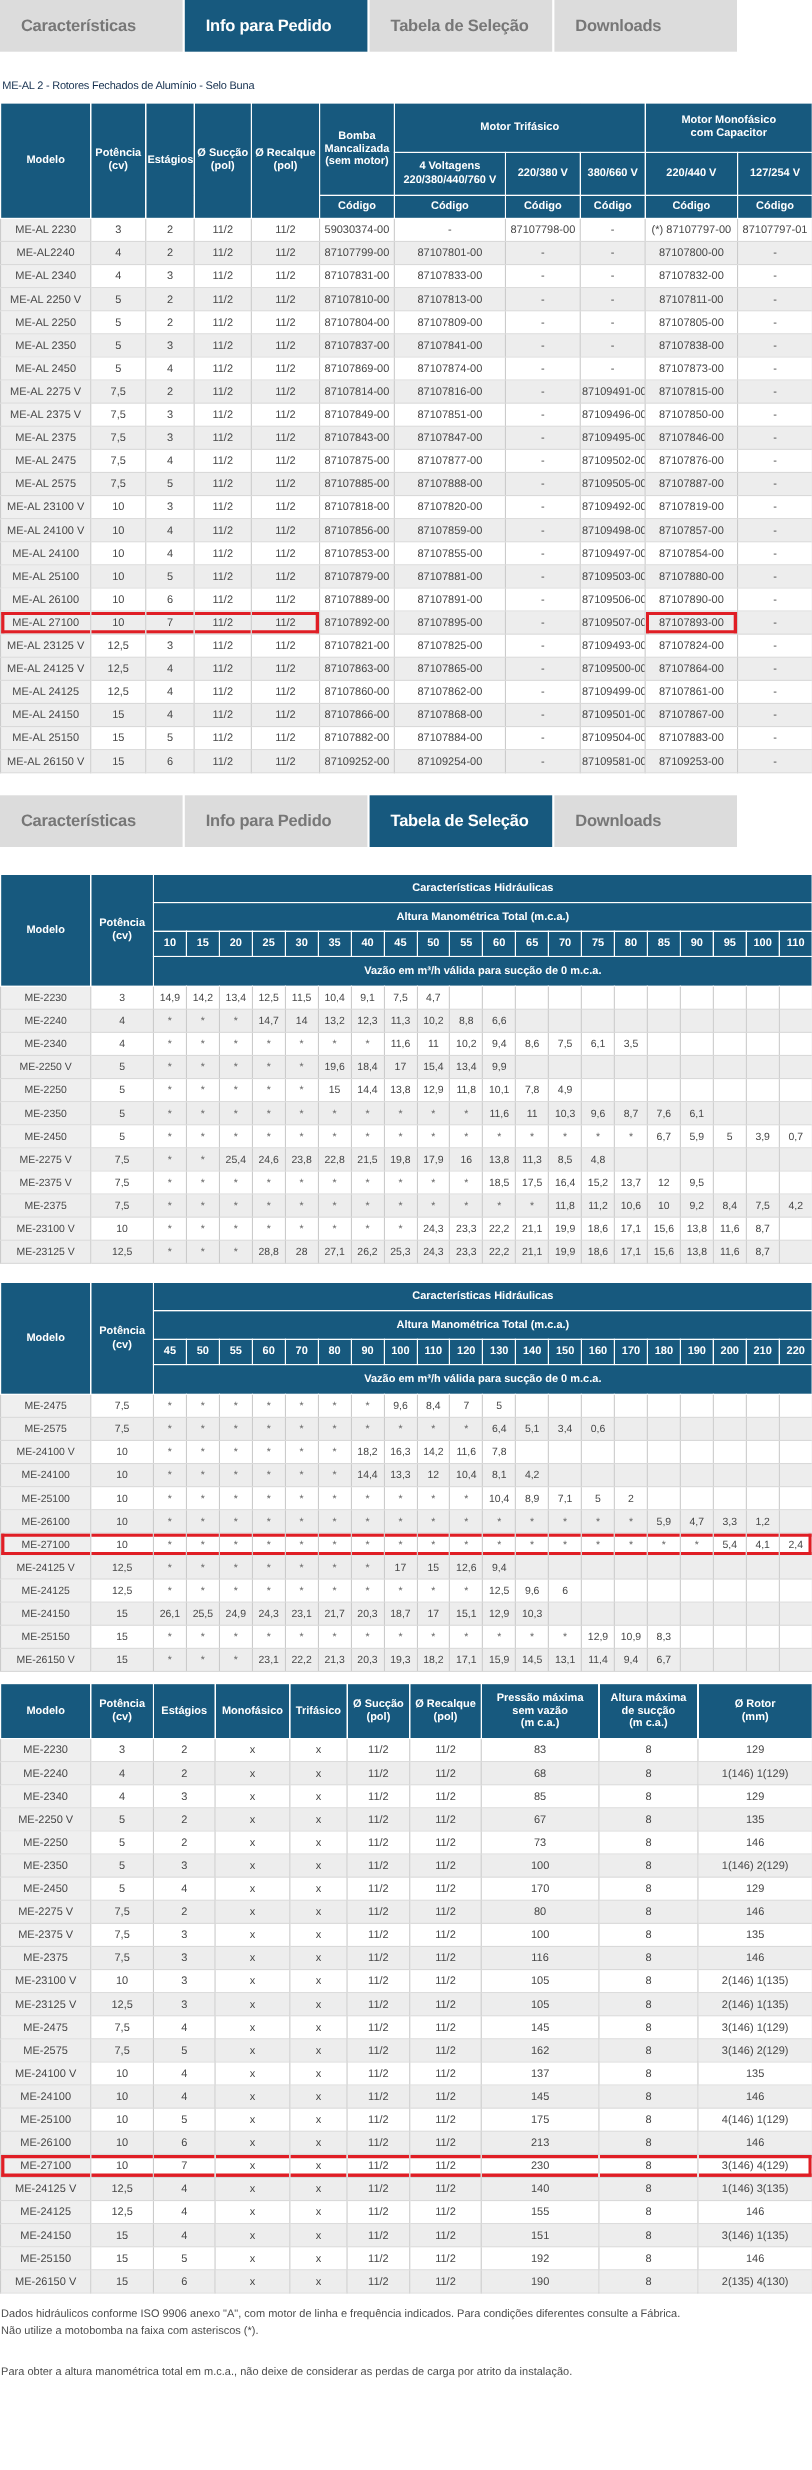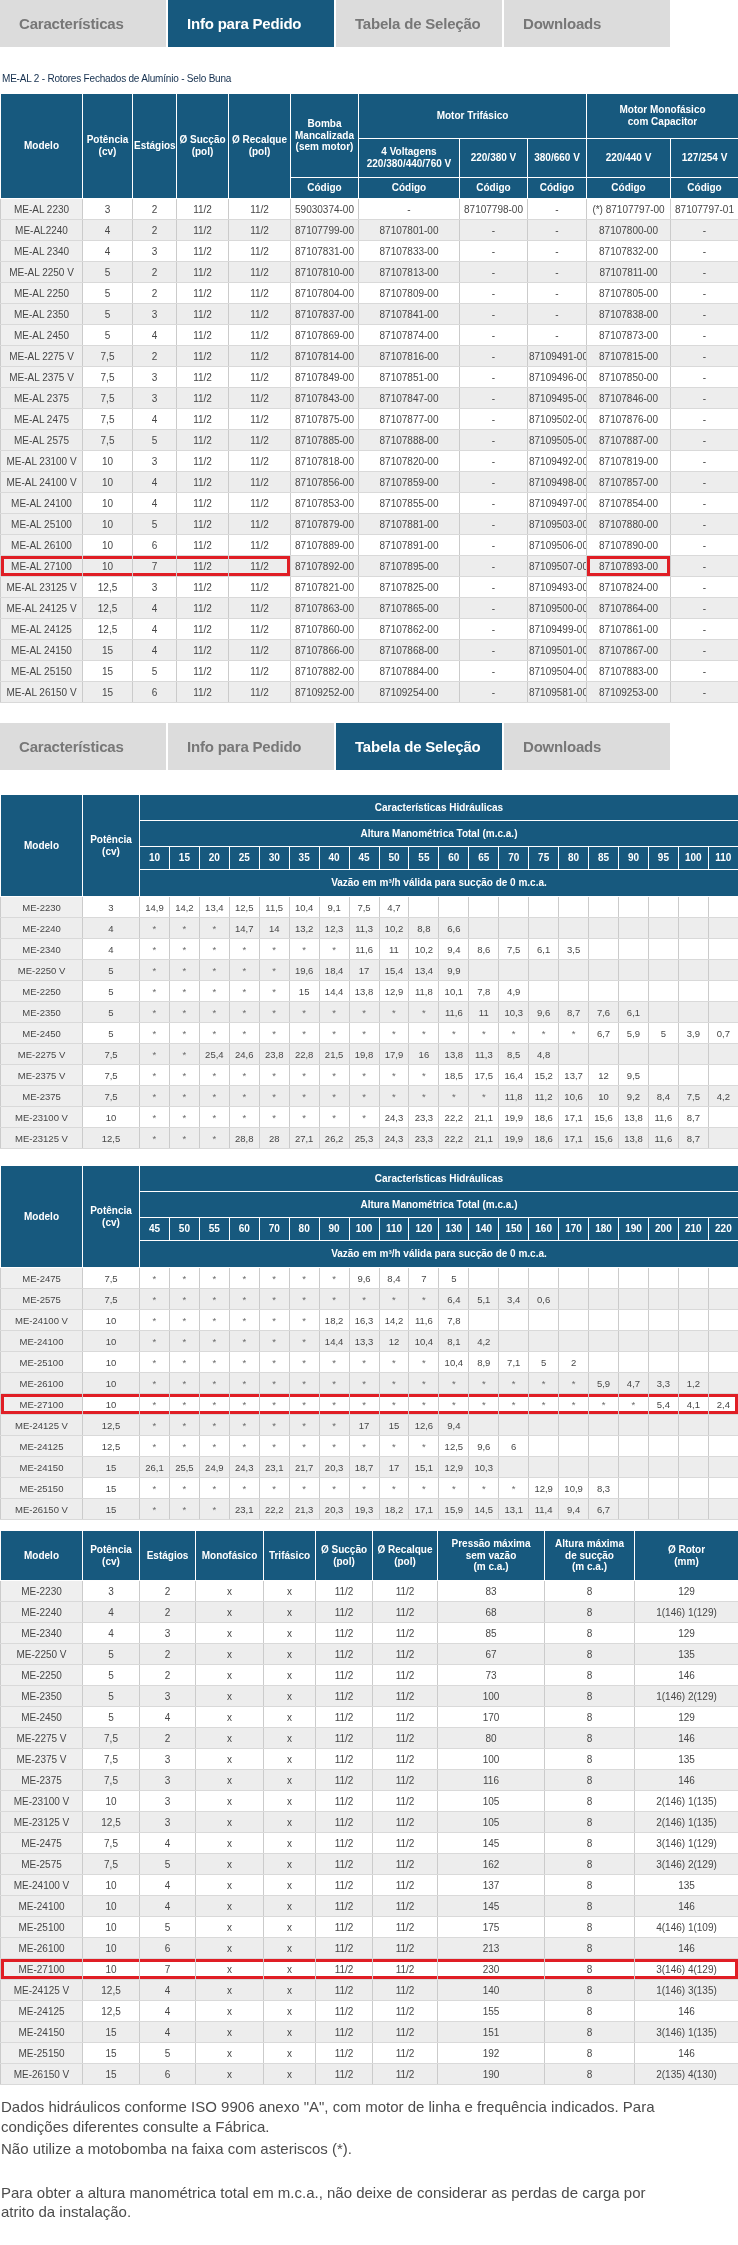--- a/index.html
+++ b/index.html
@@ -50,21 +50,21 @@
   td.hl{box-shadow:inset 0 3px 0 var(--red), inset 0 -3px 0 var(--red);}
   td.hl.hl-l{box-shadow:inset 0 3px 0 var(--red), inset 0 -3px 0 var(--red), inset 3px 0 0 var(--red);}
   td.hl.hl-r{box-shadow:inset 0 3px 0 var(--red), inset 0 -3px 0 var(--red), inset -3px 0 0 var(--red);}
   td.hl.hl-l.hl-r{box-shadow:inset 0 3px 0 var(--red), inset 0 -3px 0 var(--red), inset 3px 0 0 var(--red), inset -3px 0 0 var(--red);}
 
   .gap-after-t1{height:20px;}
   .gap-after-tabs2{height:24px;}
   .gap-after-t2{height:16px;}
   .gap-after-t3{height:10px;}
 
-  .notes{margin-top:12px;font-size:15px;color:#4c4c4c;line-height:1.3;padding-left:1px;}
+  .notes{margin-top:12px;font-size:10px;color:#4c4c4c;line-height:1.3;padding-left:1px;}
   .note{margin-bottom:3px;}
   .note:nth-child(3),.note:nth-child(4){margin-top:24px;}
 </style>
 </head>
 <body>
 
 <div class="page">
   <nav class="tabs" id="tabs1">
       <div class="tab">Características</div>
       <div class="tab active">Info para Pedido</div>
@@ -1387,21 +1387,21 @@
           <tr>
             <td class="model">ME-25100</td>
             <td>10</td>
             <td>5</td>
             <td>x</td>
             <td>x</td>
             <td>11/2</td>
             <td>11/2</td>
             <td>175</td>
             <td>8</td>
-            <td>4(146) 1(109)</td>
+            <td>4(146) 1(129)</td>
           </tr>
           <tr>
             <td class="model">ME-26100</td>
             <td>10</td>
             <td>6</td>
             <td>x</td>
             <td>x</td>
             <td>11/2</td>
             <td>11/2</td>
             <td>213</td>

